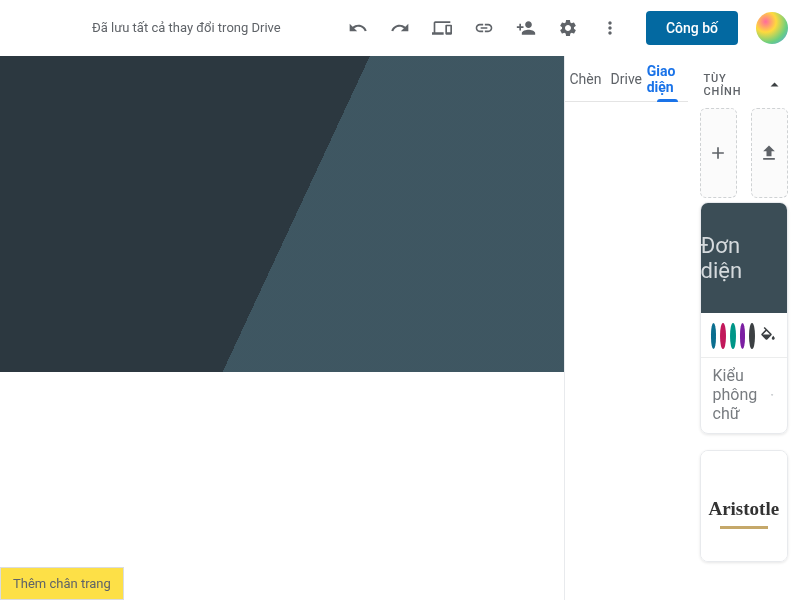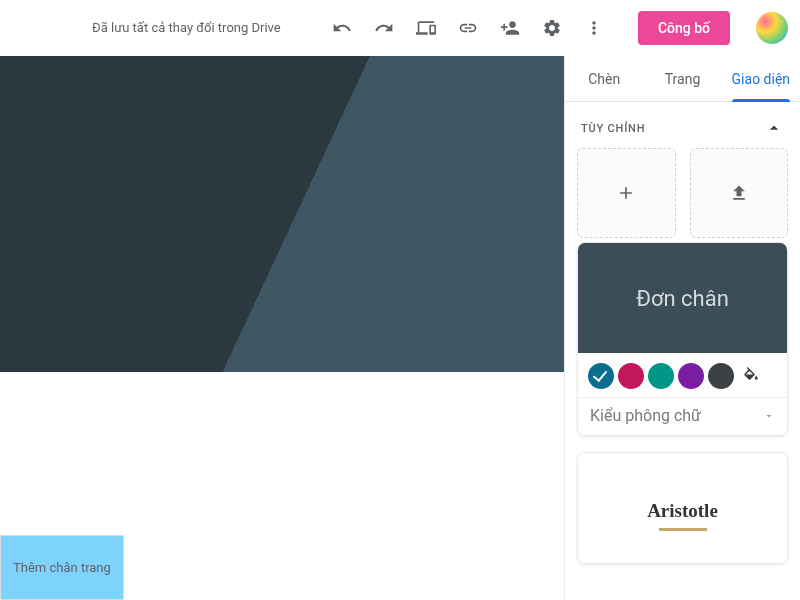--- a/index.html
+++ b/index.html
@@ -1,42 +1,42 @@
 <!DOCTYPE html>
 <html><head>
 <meta charset="utf-8">
 <style>
 * { box-sizing: border-box; margin: 0; padding: 0; }
 body { font-family: "Google Sans", Roboto, Arial, sans-serif; font-size: 14px; color: #3c4043; width: 800px; height: 600px; overflow: hidden; background: #fff; }
 
 
-.toolbar { height: 56px; display: flex; align-items: center; padding: 0 12px; gap: 12px; border-bottom: 1px solid transparent; }
+.toolbar { height: 56px; display: flex; align-items: center; padding: 0 12px; gap: 4px; border-bottom: 1px solid transparent; }
 .save-status { font-size: 13px; color: #5f6368; margin-left: 80px; white-space: nowrap; margin-right: auto;}
 .tool-icons { display: flex; align-items: center; gap: 22px; margin-right: 12px;}
 .tool-icon { width: 20px; height: 20px; display: flex; align-items: center; justify-content: center; color: #5f6368; cursor: pointer; }
 .tool-icon svg { width: 20px; height: 20px; fill: currentColor; }
-.publish-btn { background: #ec4899; color: #fff; border: none; border-radius: 4px; padding: 9px 20px; font-size: 14px; font-weight: 500; cursor: pointer; font-family: inherit; margin-left: 10px; }
+.publish-btn { background: #0369a1; color: #fff; border: none; border-radius: 4px; padding: 9px 20px; font-size: 14px; font-weight: 500; cursor: pointer; font-family: inherit; margin-left: 10px; }
 .avatar { width: 32px; height: 32px; border-radius: 50%; margin-left: 14px; background: radial-gradient(circle at 30% 30%, #ff6b9d, #ffd93d, #6bcf7f, #4d96ff); cursor: pointer; }
 
 
 .main { display: flex; height: calc(100% - 56px); }
 
 
 .canvas-wrap { flex: 1; background: #fff; position: relative; overflow: hidden; }
 .canvas-header { height: 316px; background: #33414a; position: relative; overflow: hidden;}
 .canvas-header::after { content:""; position:absolute; inset:0;
   background: linear-gradient(115deg, rgba(0,0,0,.14) 0%, rgba(0,0,0,.14) 52%, rgba(72,104,117,.55) 52%, rgba(72,104,117,.55) 100%);
 }
-.footer-btn { position: absolute; bottom: 0; left: 0; background: #7dd3fc; border: 1px solid #dadce0; border-radius: 0; padding: 24px 12px; font-size: 13px; color: #5f6368; cursor: pointer; font-family: inherit; }
+.footer-btn { position: absolute; bottom: 0; left: 0; background: #fde047; border: 1px solid #dadce0; border-radius: 0; padding: 8px 12px; font-size: 13px; color: #5f6368; cursor: pointer; font-family: inherit; }
 
 
-.panel { width: 236px; border-left: 1px solid #e8eaed; display: flex; flex-direction: column; overflow: hidden;}
+.panel { width: 236px; border-left: 1px solid #e8eaed; display: flex; flex-direction: row; overflow: hidden;}
 .tabs { display: flex; height: 46px; border-bottom: 1px solid #e4e4e4;}
 .tab { flex:1; display:flex; align-items:center; justify-content:center; font-size:14px; color:#5f6368; cursor:pointer; position: relative;}
-.tab.active { color:#1a73e8; font-weight:400;}
+.tab.active { color:#1a73e8; font-weight:700;}
 .tab.active::after { content:""; position:absolute; left:10px; right:10px; bottom:-1px; height:3px; background:#1a73e8; border-radius:3px 3px 0 0;}
 
 .panel-body { overflow-y: auto; flex:1; padding: 0 12px 36px; }
 .section-head { display:flex; align-items:center; justify-content:space-between; font-size:11px; letter-spacing:.8px; color:#5f6368; padding: 16px 4px 10px; font-weight:500;}
 .section-head .chev { width:20px; height:20px; color:#3c4043;}
 .chev svg{ width:100%; height:100%; fill:currentColor;}
 
 .custom-row { display:flex; gap:14px; }
 .dashed-box { flex:1; height:90px; border:1px dashed #cfd2d4; background:#fbfbfb; border-radius:6px; display:flex; align-items:center; justify-content:center; color:#5f6368; cursor:pointer;}
 .dashed-box svg { width:20px; height:20px; fill:currentColor;}
@@ -105,21 +105,21 @@
 <div class="main">
 
   <div class="canvas-wrap">
     <div class="canvas-header"></div>
     <button class="footer-btn">Thêm chân trang</button>
   </div>
 
   <div class="panel">
     <div class="tabs">
       <div class="tab">Chèn</div>
-      <div class="tab">Trang</div>
+      <div class="tab">Drive</div>
       <div class="tab active">Giao diện</div>
     </div>
 
     <div class="panel-body">
 
       <div class="section-head">
         <span>TÙY CHỈNH</span>
         <span class="chev"><svg viewBox="0 0 24 24">
               <path d="M7 14l5-5 5 5z"></path>
             </svg></span>
@@ -132,21 +132,21 @@
         </div>
         <div class="dashed-box">
           <svg viewBox="0 0 24 24">
               <path d="M9 16h6v-6h4l-7-7-7 7h4v6zm-4 2h14v2H5v-2z"></path>
             </svg>
         </div>
       </div>
 
 
       <div class="theme-card">
-        <div class="theme-preview">Đơn chân</div>
+        <div class="theme-preview">Đơn diện</div>
         <div class="swatches">
           <div class="swatch check" style="background:#0b6e8f"></div>
           <div class="swatch" style="background:#c2185b"></div>
           <div class="swatch" style="background:#009688"></div>
           <div class="swatch" style="background:#7b1fa2"></div>
           <div class="swatch" style="background:#3c4043"></div>
           <div class="paint-btn">
               <svg viewBox="0 0 24 24">
                 <path d="M16.56 8.94L7.62 0 6.21 1.41l2.38 2.38-5.15 5.15c-.59.59-.59 1.54 0 2.12l5.5 5.5c.29.29.68.44 1.06.44s.77-.15 1.06-.44l5.5-5.5c.59-.58.59-1.53 0-2.12zM5.21 10L10 5.21 14.79 10H5.21zM19 11.5s-2 2.17-2 3.5c0 1.1.9 2 2 2s2-.9 2-2c0-1.33-2-3.5-2-3.5z"></path>
               </svg>

